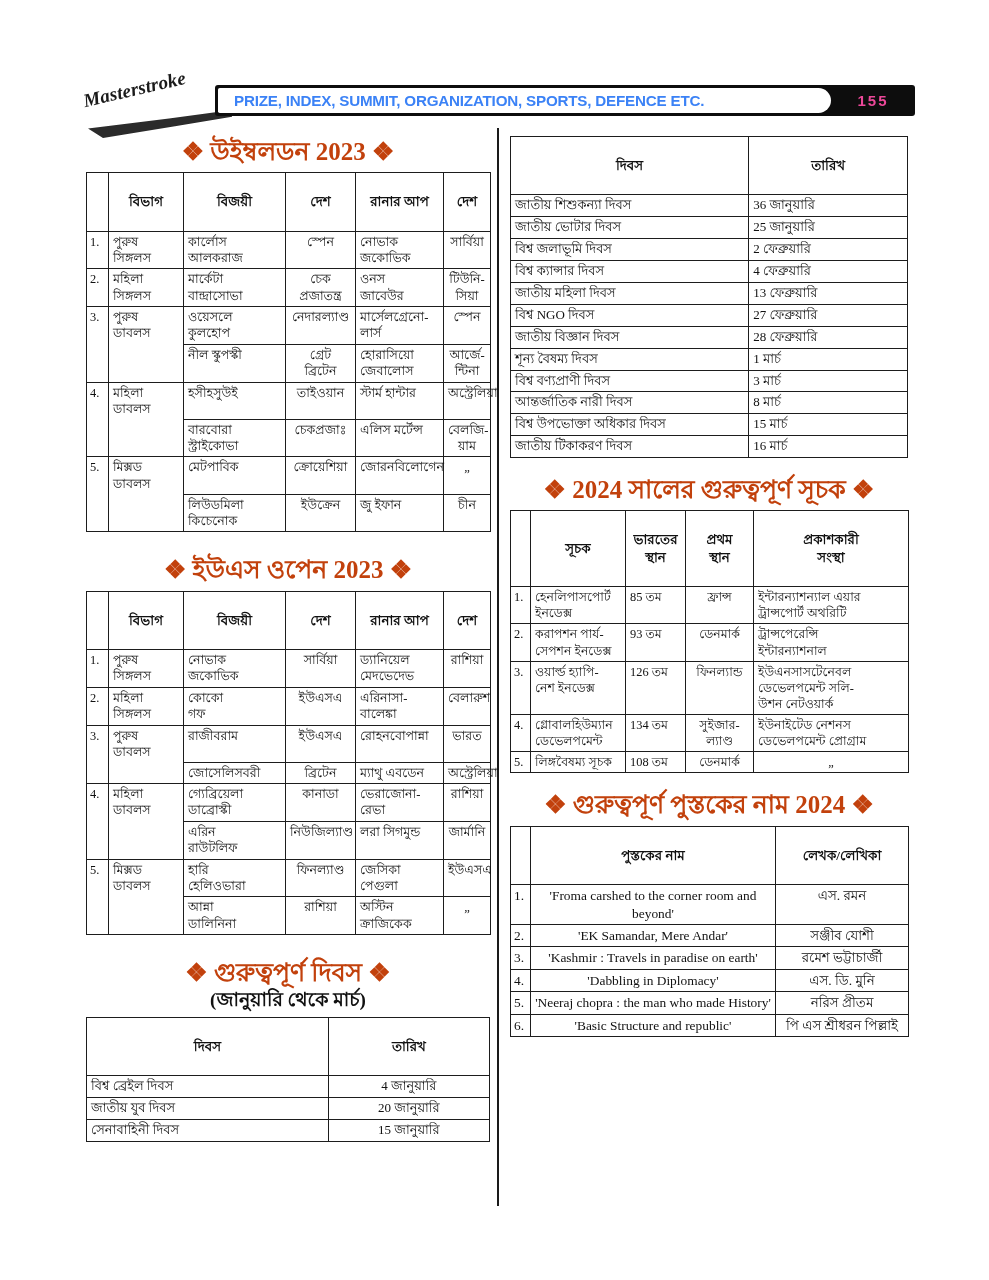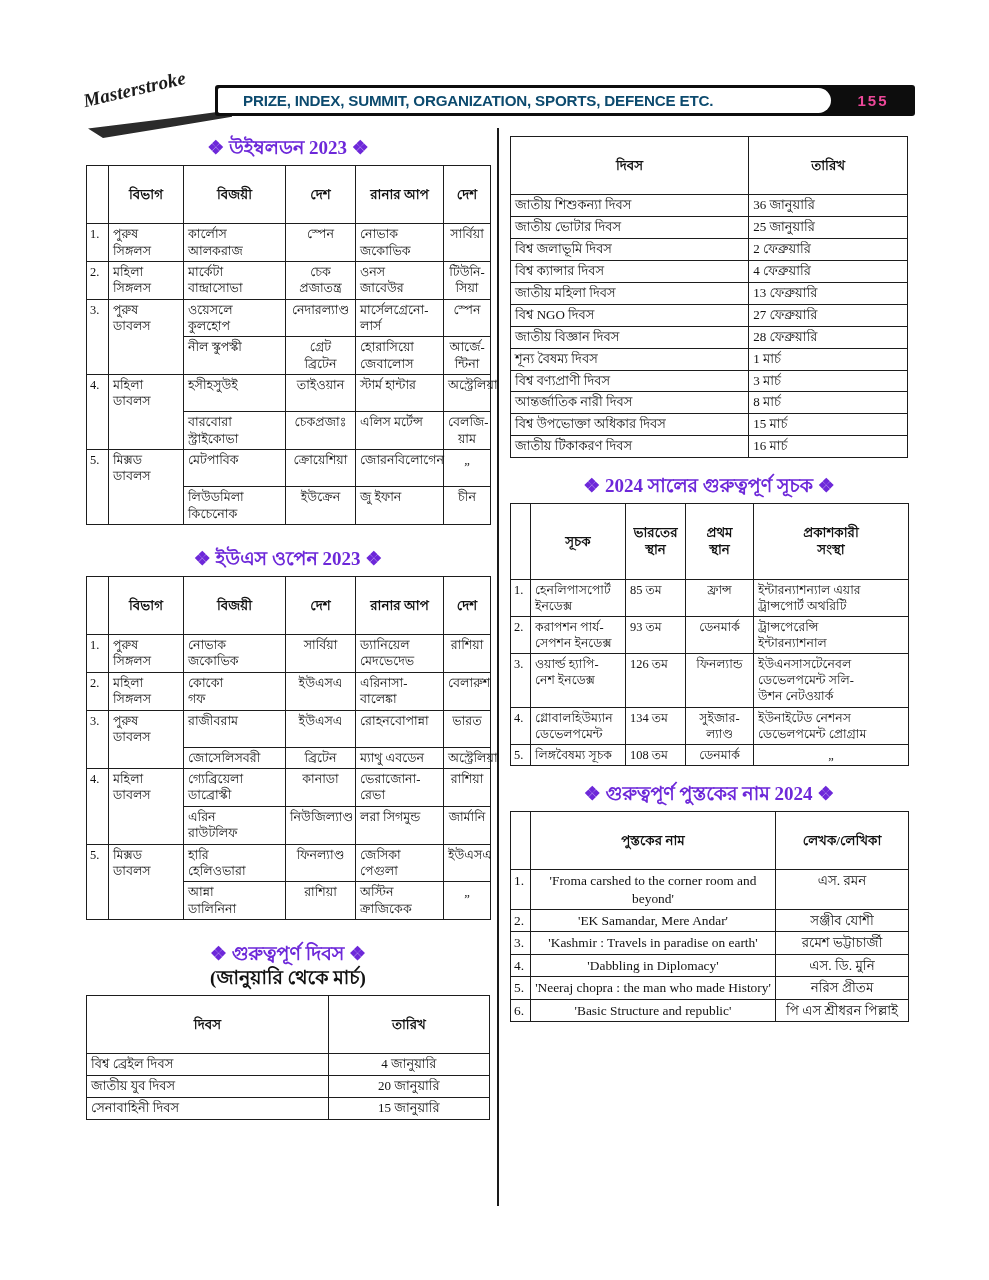--- a/index.html
+++ b/index.html
@@ -61,22 +61,22 @@
     background: #ffffff;
     border-radius: 2px 14px 14px 2px;
     display: flex;
     align-items: center;
   }
   .banner-title {
     font-family: "Liberation Sans", sans-serif;
     font-weight: bold;
     font-size: 15.2px;
     letter-spacing: -0.2px;
-    color: #0c4a6e;
-    padding-left: 25px;
+    color: #3b82f6;
+    padding-left: 16px;
     white-space: nowrap;
   }
   .banner-page {
     width: 84px;
     display: flex;
     align-items: center;
     justify-content: center;
     font-family: "Liberation Sans", sans-serif;
     font-weight: bold;
     font-size: 15px;
@@ -94,25 +94,25 @@
   .col-divider {
     position: absolute;
     left: 497px; top: 128px;
     width: 2px; height: 1078px;
     background: #1a1a1a;
   }
 
   
   .sec-title {
     text-align: center;
-    font-size: 19px;
+    font-size: 25px;
     font-weight: bold;
     margin: 0 0 5px 0;
     line-height: 1.25;
-    color: #6d28d9;
+    color: #c2410c;
   }
   .sec-sub {
     text-align: center;
     font-size: 19px;
     font-weight: bold;
     line-height: 1.2;
     margin-top: -4px;
     margin-bottom: 5px;
   }
 

